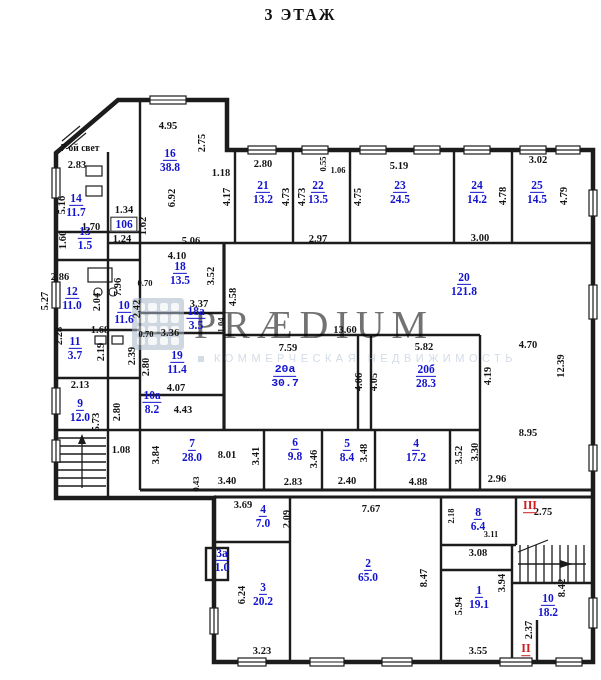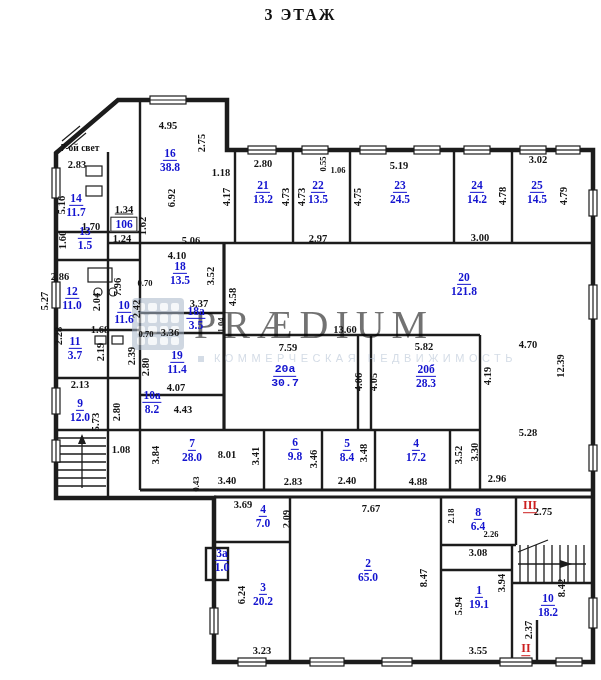--- a/index.html
+++ b/index.html
@@ -232,21 +232,21 @@
       <div class="dim s" style="left: 338px; top: 170px;">1.06</div>
       <div class="dim" style="left: 399px; top: 165px;">5.19</div>
       <div class="dim v" style="left: 357px; top: 197px;">4.75</div>
       <div class="dim v" style="left: 502px; top: 196px;">4.78</div>
       <div class="dim v" style="left: 563px; top: 196px;">4.79</div>
       <div class="dim" style="left: 538px; top: 159px;">3.02</div>
       <div class="dim" style="left: 318px; top: 238px;">2.97</div>
       <div class="dim" style="left: 480px; top: 237px;">3.00</div>
       <div class="dim" style="left: 77px; top: 164px;">2.83</div>
       <div class="dim v" style="left: 61px; top: 205px;">5.16</div>
-      <div class="dim" style="left: 124px; top: 209px; text-decoration: underline;">1.34</div>
+      <div class="dim" style="left: 124px; top: 209px;">1.34</div>
       <div class="dim" style="left: 91px; top: 226px;">1.70</div>
       <div class="dim v" style="left: 142px; top: 226px;">1.62</div>
       <div class="dim" style="left: 122px; top: 238px;">1.24</div>
       <div class="dim" style="left: 191px; top: 240px;">5.06</div>
       <div class="dim" style="left: 177px; top: 255px;">4.10</div>
       <div class="dim v" style="left: 210px; top: 276px;">3.52</div>
       <div class="dim v" style="left: 232px; top: 297px;">4.58</div>
       <div class="dim" style="left: 60px; top: 276px;">2.86</div>
       <div class="dim v" style="left: 44px; top: 301px;">5.27</div>
       <div class="dim v" style="left: 117px; top: 287px;">7.96</div>
@@ -282,29 +282,29 @@
       <div class="dim v" style="left: 255px; top: 456px;">3.41</div>
       <div class="dim v" style="left: 313px; top: 459px;">3.46</div>
       <div class="dim v" style="left: 363px; top: 453px;">3.48</div>
       <div class="dim" style="left: 227px; top: 480px;">3.40</div>
       <div class="dim" style="left: 293px; top: 481px;">2.83</div>
       <div class="dim" style="left: 347px; top: 480px;">2.40</div>
       <div class="dim" style="left: 418px; top: 481px;">4.88</div>
       <div class="dim v" style="left: 458px; top: 455px;">3.52</div>
       <div class="dim v" style="left: 474px; top: 452px;">3.30</div>
       <div class="dim" style="left: 497px; top: 478px;">2.96</div>
-      <div class="dim" style="left: 528px; top: 432px;">5.28</div>
+      <div class="dim" style="left: 528px; top: 432px;">8.95</div>
       <div class="dim v s" style="left: 196px; top: 484px;">0.43</div>
       <div class="dim" style="left: 243px; top: 504px;">3.69</div>
       <div class="dim v" style="left: 286px; top: 519px;">2.09</div>
       <div class="dim" style="left: 371px; top: 508px;">7.67</div>
       <div class="dim v" style="left: 241px; top: 595px;">6.24</div>
       <div class="dim" style="left: 262px; top: 650px;">3.23</div>
       <div class="dim v s" style="left: 451px; top: 516px;">2.18</div>
-      <div class="dim s" style="left: 491px; top: 534px;">2.26</div>
+      <div class="dim s" style="left: 491px; top: 534px;">3.11</div>
       <div class="dim" style="left: 478px; top: 552px;">3.08</div>
       <div class="dim v" style="left: 423px; top: 578px;">8.47</div>
       <div class="dim v" style="left: 501px; top: 583px;">3.94</div>
       <div class="dim v" style="left: 458px; top: 606px;">5.94</div>
       <div class="dim" style="left: 478px; top: 650px;">3.55</div>
       <div class="dim v" style="left: 528px; top: 630px;">2.37</div>
       <div class="dim v" style="left: 561px; top: 588px;">8.42</div>
       <div class="dim" style="left: 543px; top: 511px;">2.75</div>
       <div class="marker" style="left: 530px; top: 506px;">III</div>
       <div class="marker" style="left: 526px; top: 649px;">II</div>

